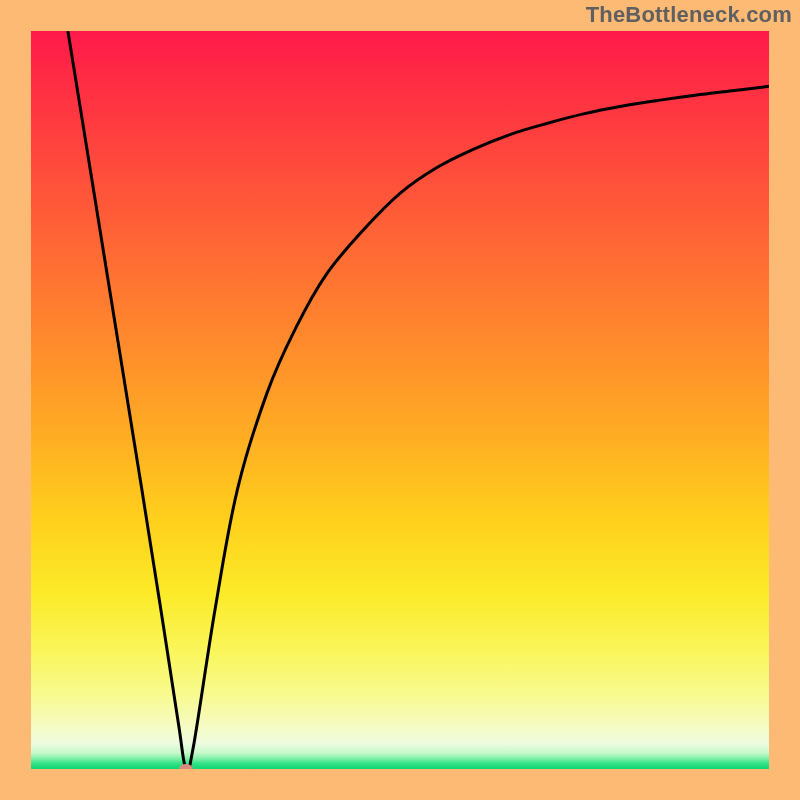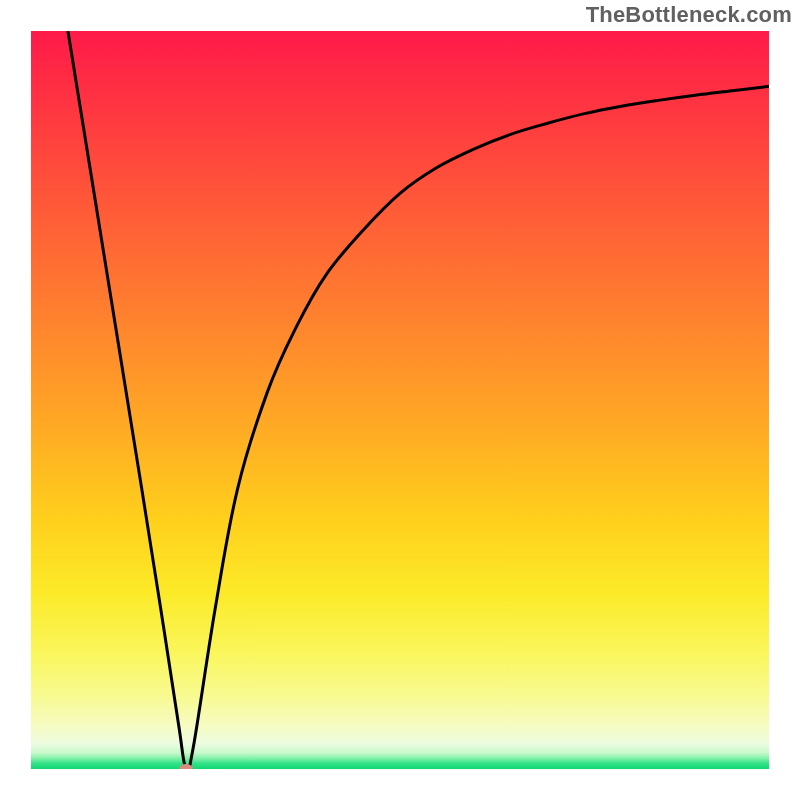--- a/index.html
+++ b/index.html
@@ -8,21 +8,21 @@
     width: 800px;
     height: 800px;
     overflow: hidden;
     background: #000;
     font-family: Arial, Helvetica, sans-serif;
   }
   .frame {
     position: relative;
     width: 800px;
     height: 800px;
-    background: #ffffff;
+    background: #fdba74;
   }
   .watermark {
     position: absolute;
     top: 2px;
     right: 8px;
     font-size: 22px;
     font-weight: 600;
     color: #606060;
     z-index: 10;
     letter-spacing: 0.2px;

